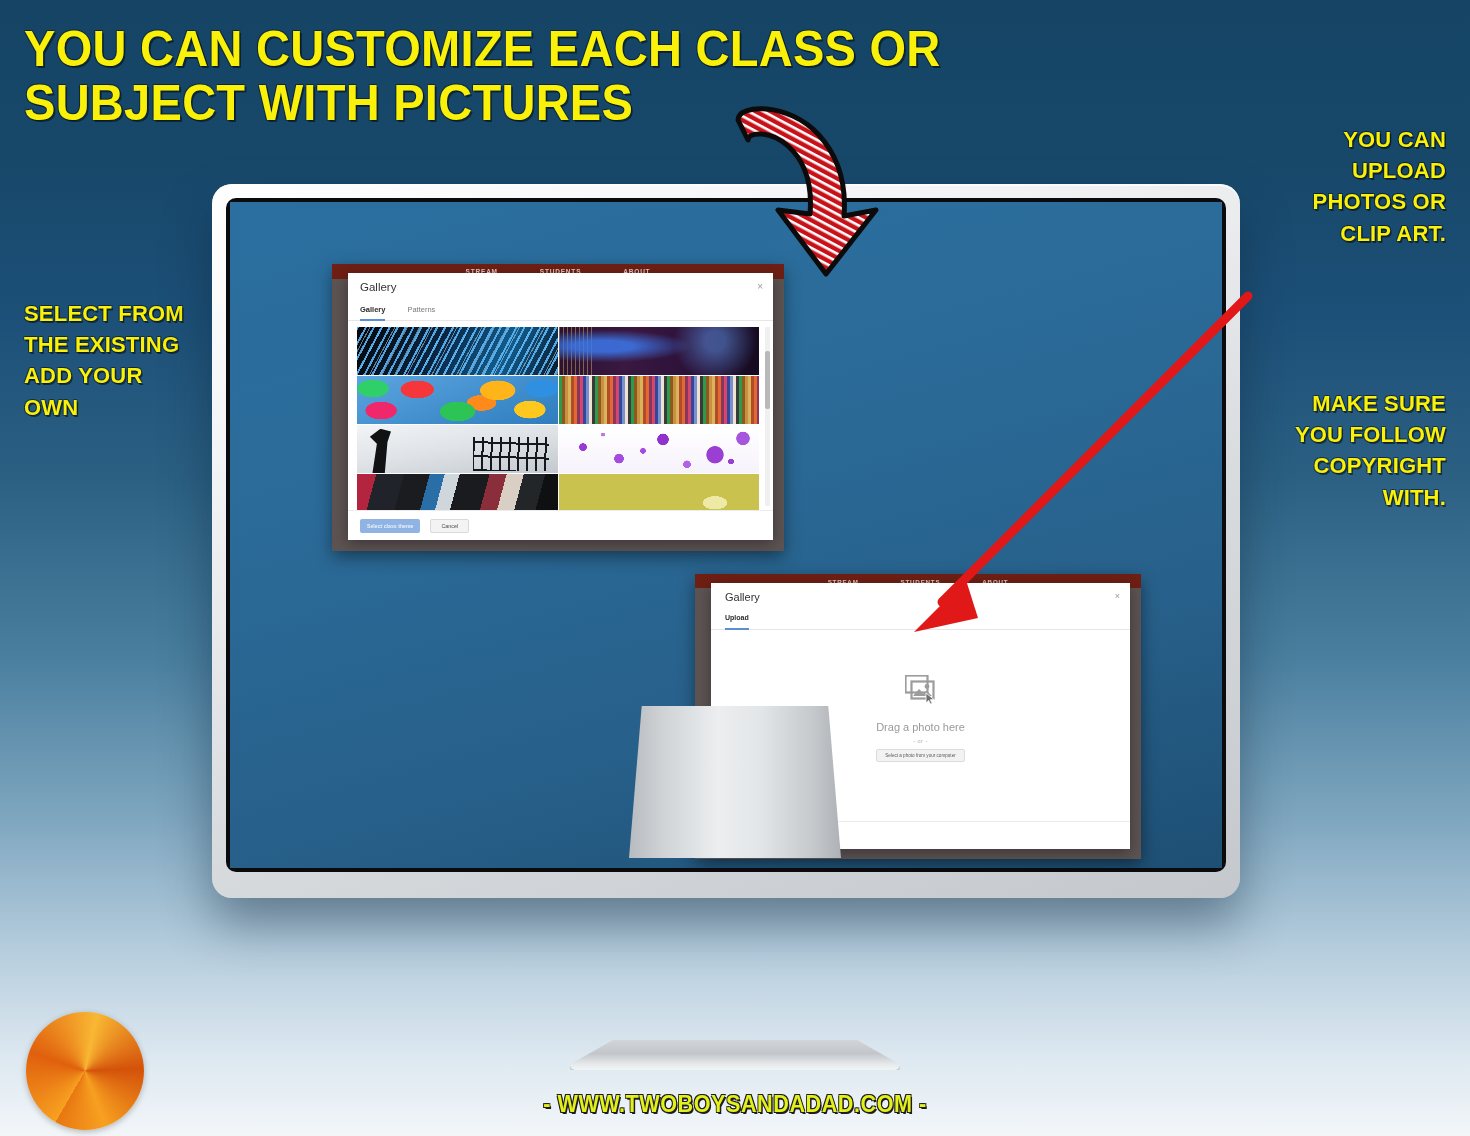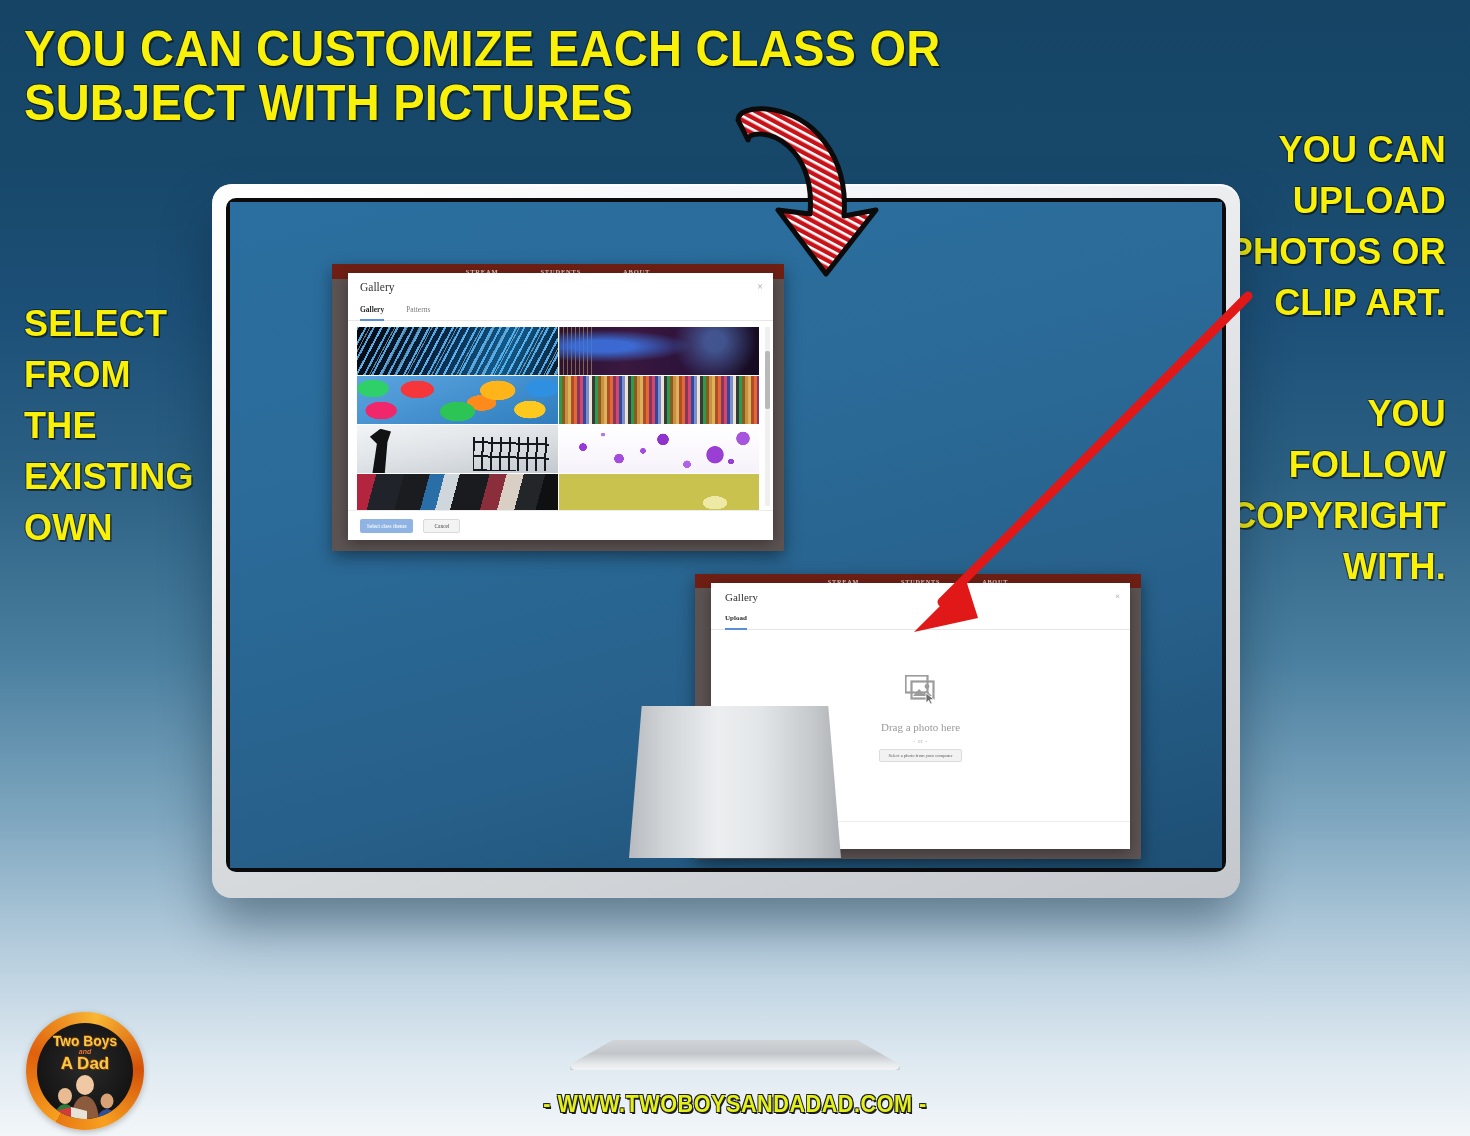--- a/index.html
+++ b/index.html
@@ -27,21 +27,21 @@
     text-shadow: 2px 2px 0 rgba(0,0,0,.45), -1px -1px 0 rgba(0,0,0,.28),
                  1px -1px 0 rgba(0,0,0,.28), -1px 1px 0 rgba(0,0,0,.28);
   }
   .headline .l { display: block; white-space: nowrap; }
 
   
   .callout {
     position: absolute;
     color: #f9f10a;
     font-weight: 700;
-    font-size: 36px;
+    font-size: 22px;
     line-height: 1.42;
     letter-spacing: 0.2px;
     text-shadow: 1.5px 1.5px 0 rgba(0,0,0,.5), -1px -1px 0 rgba(0,0,0,.3),
                  1px -1px 0 rgba(0,0,0,.3), -1px 1px 0 rgba(0,0,0,.3);
   }
   #callout-left  { left: 24px; top: 298px; width: 250px; text-align: left; }
   #callout-right { right: 24px; top: 124px; width: 230px; text-align: right; }
   #callout-right2 { right: 24px; top: 388px; width: 230px; text-align: right; }
   .callout .l { display: block; }
 
@@ -57,21 +57,20 @@
   #monitor-bezel {
     position: absolute; left: 14px; top: 14px; right: 14px; bottom: 26px;
     border-radius: 10px;
     background: #0b0b0d;
     padding: 18px 18px 30px 18px;
   }
   #screen {
     position: absolute; left: 18px; top: 18px; right: 18px; bottom: 30px;
     background: linear-gradient(165deg,#2a6fa0 0%, #2b6b99 35%, #27608a 70%, #1e4f74 100%);
     overflow: hidden;
-    font-family: Liberation Serif, serif;
   }
   #monitor-neck {
     position: absolute; left: 50%; top: 706px; width: 212px; height: 152px;
     transform: translateX(-50%);
     background: linear-gradient(90deg,#b7bbbf 0%, #cfd3d6 16%, #eceef0 42%,
                                  #e3e6e8 62%, #c6cacd 86%, #aeb2b6 100%);
     clip-path: polygon(6% 0%, 94% 0%, 100% 100%, 0% 100%);
   }
   #monitor-base {
     position: absolute; left: 50%; top: 1040px; width: 330px; height: 30px;
@@ -293,31 +292,33 @@
 <body>
 
 <div class="headline" id="headline">
   <span class="l">YOU CAN CUSTOMIZE EACH CLASS OR</span>
   <span class="l">SUBJECT WITH PICTURES</span>
 </div>
 
 <div class="callout" id="callout-left">
   <span class="l">SELECT FROM</span>
   <span class="l">THE EXISTING</span>
+  <span class="l">ADD YOUR</span>
   <span class="l">OWN</span>
 </div>
 
 <div class="callout" id="callout-right">
   <span class="l">YOU CAN</span>
   <span class="l">UPLOAD</span>
   <span class="l">PHOTOS OR</span>
   <span class="l">CLIP ART.</span>
 </div>
 
 <div class="callout" id="callout-right2">
+  <span class="l">MAKE SURE</span>
   <span class="l">YOU FOLLOW</span>
   <span class="l">COPYRIGHT</span>
   <span class="l">WITH.</span>
 </div>
 
 <div id="monitor">
   <div id="monitor-outer"></div>
   <div id="monitor-bezel"></div>
 
   <div id="screen">
@@ -432,32 +433,15 @@
 
 <div id="arrow-straight">
   <svg viewBox="0 0 380 380" width="380" height="380" aria-hidden="true">
     <line x1="358" y1="16" x2="52" y2="322" stroke="#e01818" stroke-width="9" stroke-linecap="round"></line>
     <path d="M24 352 L76 300 L88 338 Z" fill="#e01818"></path>
   </svg>
 </div>
 
 <div id="logo">
   <div id="logo-ring"></div>
-  <div id="logo-inner">
-    <div id="logo-text-top">Two Boys</div>
-    <div id="logo-text-mid">and</div>
-    <div id="logo-text-bot">A Dad</div>
-    <div id="logo-figures">
-      <svg viewBox="0 0 96 50" width="96" height="50" aria-hidden="true">
-        <ellipse cx="48" cy="16" rx="9" ry="10" fill="#f0c9a4"></ellipse>
-        <path d="M34 50 Q36 28 48 27 Q60 28 62 50 Z" fill="#8c5a3c"></path>
-        <ellipse cx="28" cy="27" rx="7" ry="8" fill="#e8bb92"></ellipse>
-        <path d="M17 50 Q19 36 28 35 Q37 36 39 50 Z" fill="#2e7a3c"></path>
-        <ellipse cx="70" cy="32" rx="6.5" ry="7.5" fill="#d8a274"></ellipse>
-        <path d="M60 50 Q62 41 70 40 Q78 41 80 50 Z" fill="#2f4f9a"></path>
-        <path d="M12 44 L34 38 L34 50 L12 50 Z" fill="#d23b3b"></path>
-        <path d="M34 38 L50 42 L50 50 L34 50 Z" fill="#e8e3d8"></path>
-      </svg>
-    </div>
-  </div>
 </div>
 
 <div id="footer-url">- WWW.TWOBOYSANDADAD.COM -</div>
 
 </body></html>

